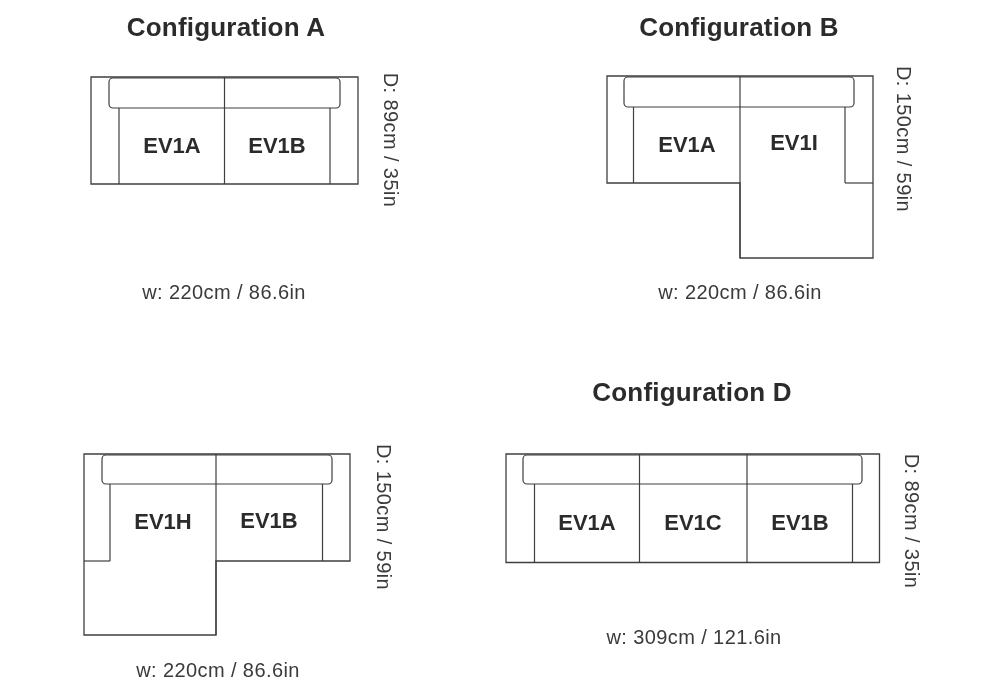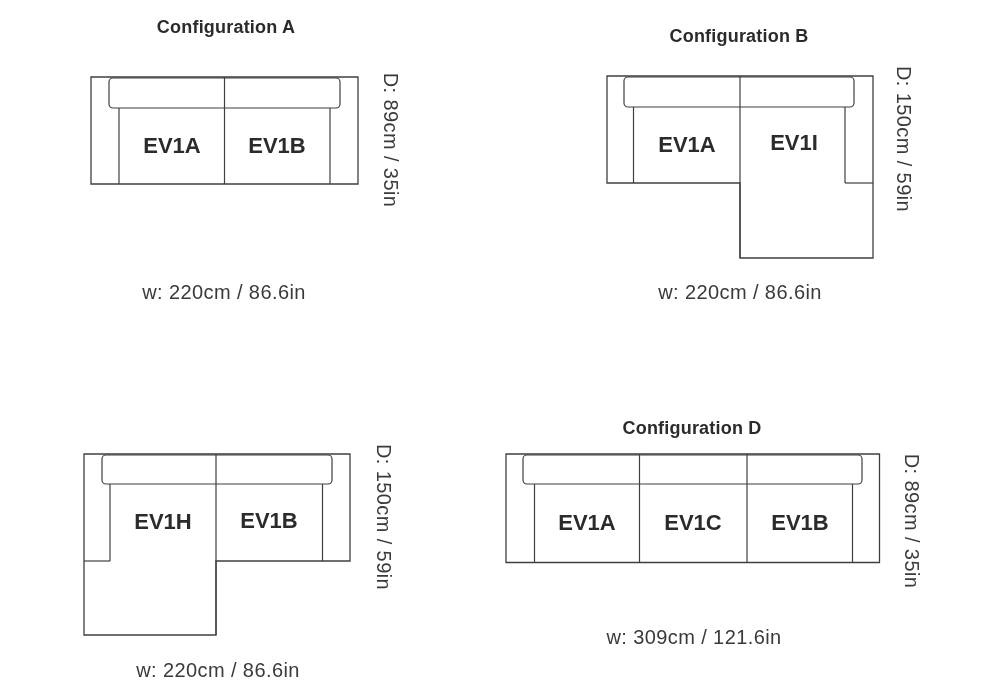--- a/index.html
+++ b/index.html
@@ -17,21 +17,21 @@
   }
   .sheet svg {
     position: absolute;
     left: 0;
     top: 0;
   }
   .cfg-title {
     position: absolute;
     white-space: nowrap;
     transform: translate(-50%, -50%);
-    font-size: 18px;
+    font-size: 26px;
     font-weight: 700;
     color: #2b2b2b;
     letter-spacing: 0.2px;
   }
   .dim-label {
     position: absolute;
     white-space: nowrap;
     font-size: 20px;
     font-weight: 400;
     color: #3a3a3a;
@@ -74,22 +74,22 @@
       <line x1="534.5" y1="484" x2="534.5" y2="562.5" stroke="#3f3f3f" stroke-width="1.2"></line>
       <line x1="852.5" y1="484" x2="852.5" y2="562.5" stroke="#3f3f3f" stroke-width="1.2"></line>
       <line x1="639.5" y1="454" x2="639.5" y2="562.5" stroke="#3f3f3f" stroke-width="1.2"></line>
       <line x1="747" y1="454" x2="747" y2="562.5" stroke="#3f3f3f" stroke-width="1.2"></line>
       <text x="587" y="522" text-anchor="middle" dy="0.36em" font-family="&quot;Liberation Sans&quot;, sans-serif" font-size="22px" font-weight="700" fill="#2b2b2b">EV1A</text>
       <text x="693" y="522" text-anchor="middle" dy="0.36em" font-family="&quot;Liberation Sans&quot;, sans-serif" font-size="22px" font-weight="700" fill="#2b2b2b">EV1C</text>
       <text x="800" y="522" text-anchor="middle" dy="0.36em" font-family="&quot;Liberation Sans&quot;, sans-serif" font-size="22px" font-weight="700" fill="#2b2b2b">EV1B</text>
     </svg>
 
   <div class="cfg-title" style="left: 226px; top: 27px;">Configuration A</div>
-  <div class="cfg-title" style="left: 739px; top: 27px; margin-top: 9px;">Configuration B</div>
-  <div class="cfg-title" style="left: 692px; top: 428px;">Configuration D</div>
+  <div class="cfg-title" style="left: 739px; top: 27px;">Configuration B</div>
+  <div class="cfg-title" style="left: 692px; top: 392px;">Configuration D</div>
 
   <div class="dim-label w" style="left: 224px; top: 292px;">w: 220cm / 86.6in</div>
   <div class="dim-label w" style="left: 740px; top: 292px;">w: 220cm / 86.6in</div>
   <div class="dim-label w" style="left: 218px; top: 670px;">w: 220cm / 86.6in</div>
   <div class="dim-label w" style="left: 694px; top: 637px;">w: 309cm / 121.6in</div>
 
   <div class="dim-label d" style="left: 390px; top: 140px;">D: 89cm / 35in</div>
   <div class="dim-label d" style="left: 903px; top: 139px;">D: 150cm / 59in</div>
   <div class="dim-label d" style="left: 383px; top: 517px;">D: 150cm / 59in</div>
   <div class="dim-label d" style="left: 911px; top: 521px;">D: 89cm / 35in</div>

